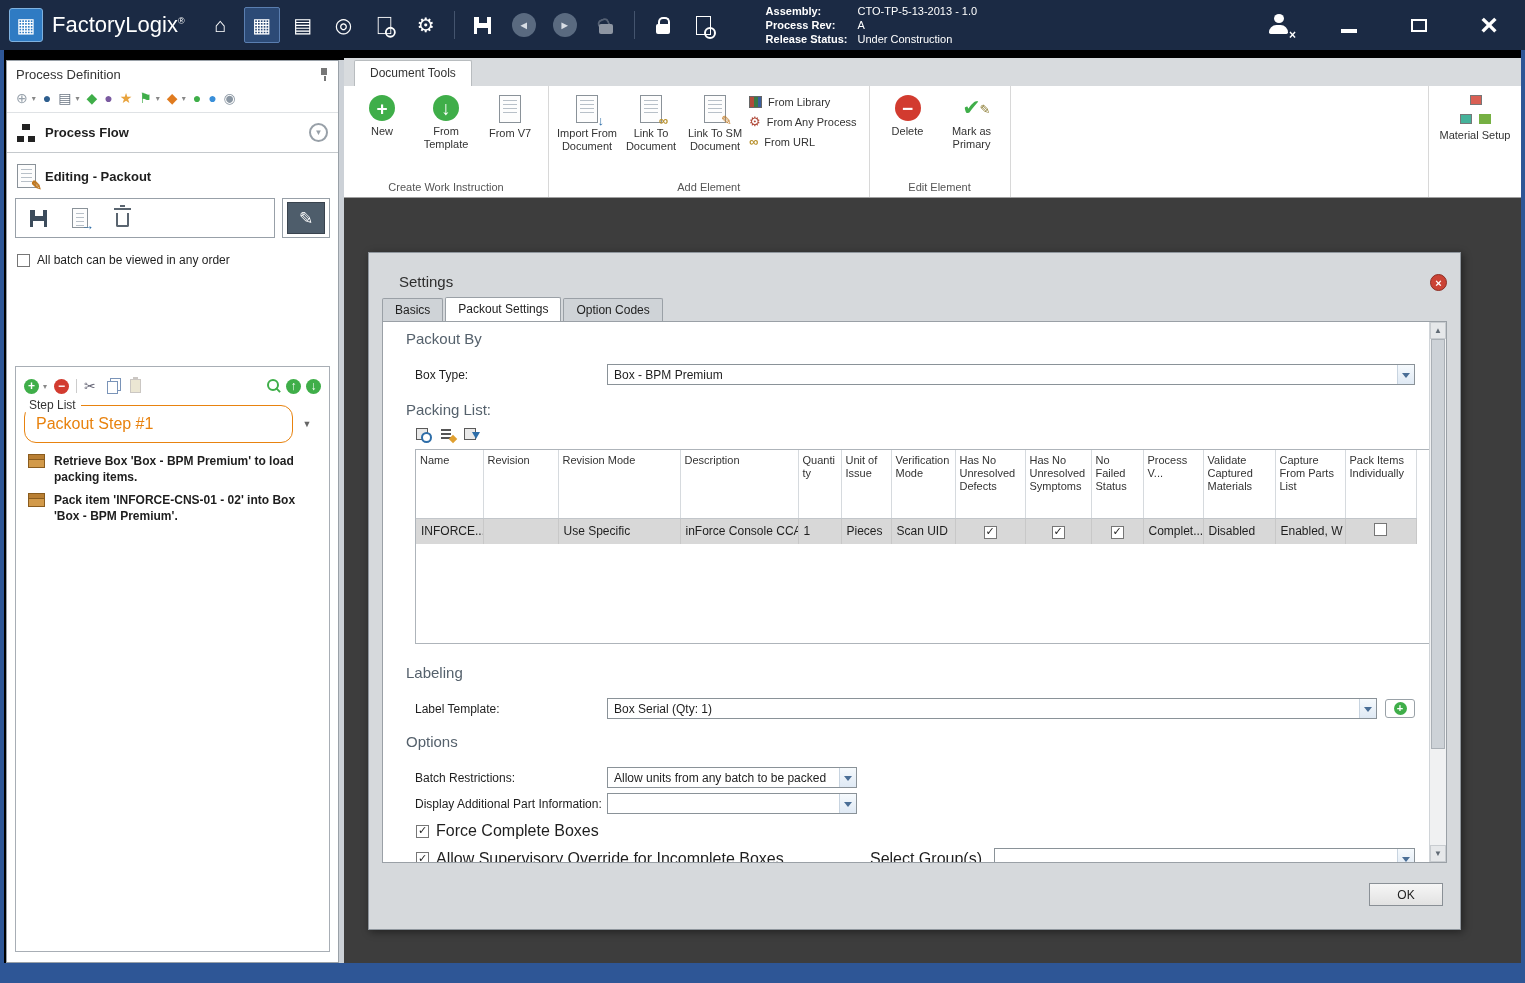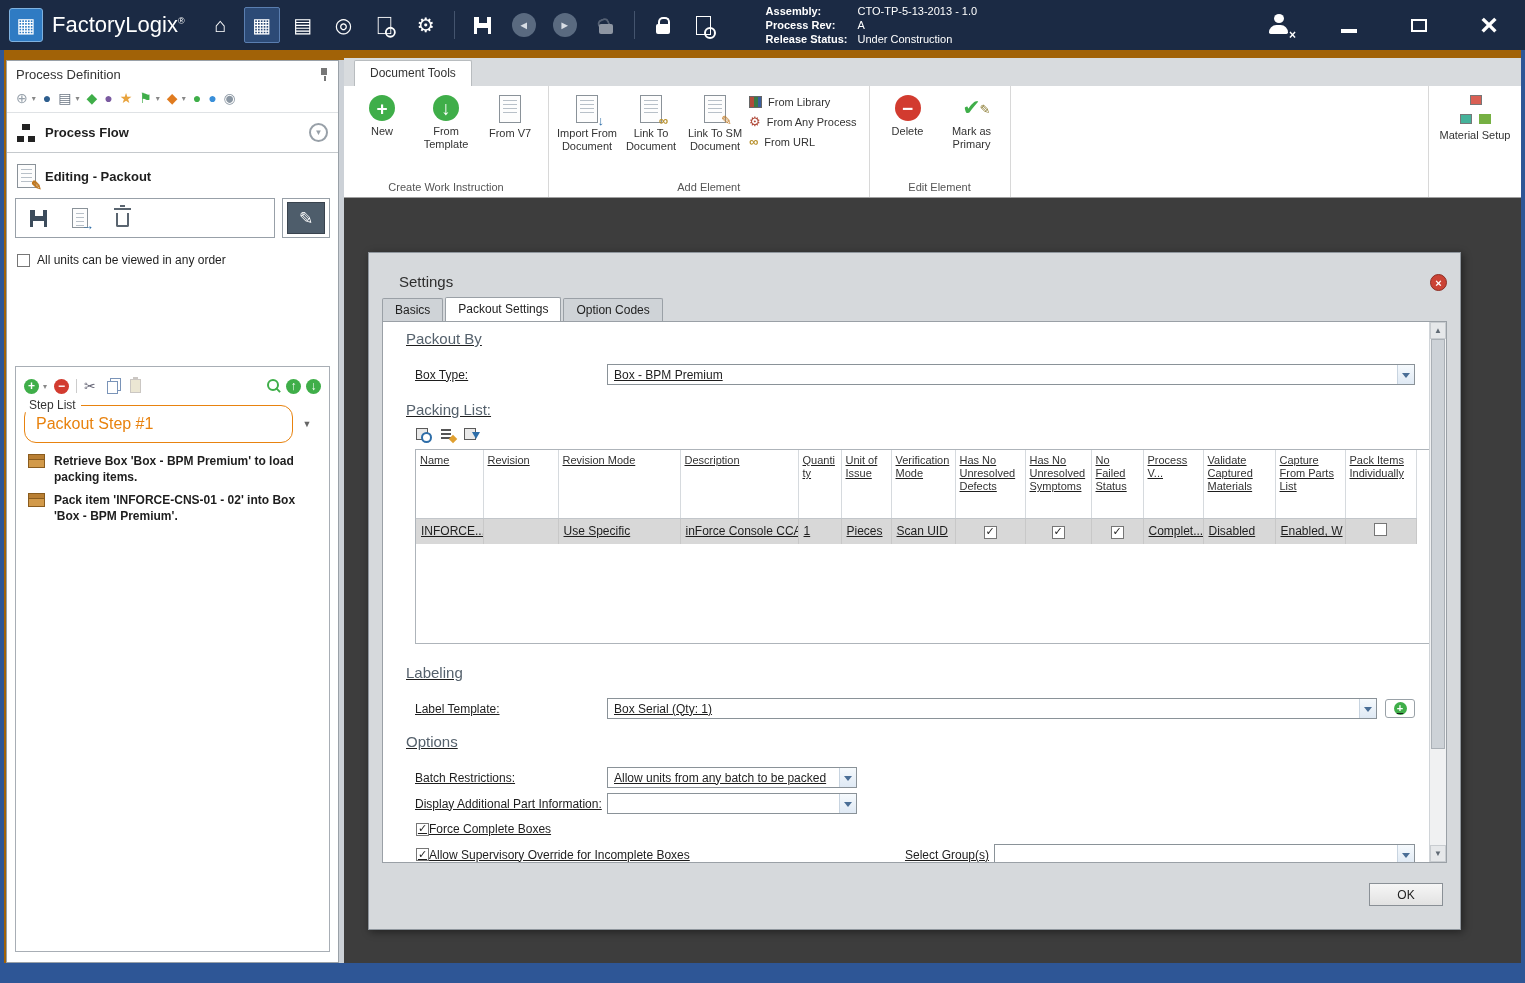--- a/index.html
+++ b/index.html
@@ -30,21 +30,21 @@
   .tb-right { margin-left:auto; display:flex; align-items:center; gap:34px; margin-right:18px; }
   .user-ic { width:24px; height:24px; position:relative; }
   .user-ic::before { content:""; position:absolute; left:7px; top:1px; width:10px; height:9px; border-radius:50%; background:#fff; }
   .user-ic::after { content:""; position:absolute; left:2px; top:12px; width:19px; height:9px; border-radius:9px 9px 2px 2px; background:#fff; }
   .user-x { position:absolute; right:-5px; bottom:-5px; font-size:12px; font-weight:bold; color:#fff; }
   .min-ic { width:16px; height:4px; background:#fff; margin-top:12px; }
   .max-ic { width:16px; height:13px; border:2.5px solid #fff; }
   .close-ic { font-size:30px; line-height:22px; font-weight:bold; }
 
   
-  .workspace { position:absolute; left:4px; right:4px; top:50px; bottom:20px; background:#a16207; }
+  .workspace { position:absolute; left:4px; right:4px; top:50px; bottom:20px; background:#000000; }
 
   
   .sidebar { position:absolute; left:2px; top:10px; width:333px; bottom:0; background:#fff; border:1px solid #9aa1a8; }
   .sb-header { height:26px; display:flex; align-items:center; padding:0 9px; font-size:13px; color:#333; }
   .pin-ic { margin-left:auto; width:10px; height:15px; position:relative; }
   .pin-ic::before { content:""; position:absolute; left:2px; top:1px; width:6px; height:7px; background:#777; }
   .pin-ic::after { content:""; position:absolute; left:4.5px; top:9px; width:2px; height:5px; background:#777; }
   .sb-toolbar { display:flex; align-items:center; gap:7px; padding:3px 9px 6px; border-bottom:1px solid #dfe2e5; font-size:14px; }
   .sbt { cursor:default; }
   .caret-s { font-size:8px; color:#888; margin-left:-3px; }
@@ -118,21 +118,21 @@
   .ms::after { content:""; position:absolute; left:2px; top:19px; width:10px; height:8px; background:#45b29a; border:1px solid #777; box-shadow:19px 0 0 #76b043; }
 
   
   .dialog { position:absolute; left:24px; top:194px; width:1093px; height:678px; background:#d6d9dc; border:1px solid #8f969d; box-shadow:2px 2px 8px rgba(0,0,0,.45); }
   .dlg-title { position:absolute; left:30px; top:20px; font-size:15px; color:#2e2e2e; }
   .dlg-close { position:absolute; right:13px; top:21px; width:17px; height:17px; border-radius:50%; background:#cb4335; color:#fff; font-size:11px; font-weight:bold; display:flex; align-items:center; justify-content:center; border:1px solid #8d2e24; }
   .dlg-tabs { position:absolute; left:13px; top:45px; display:flex; z-index:3; }
   .dlg-tab { padding:4px 12px; font-size:12px; border:1px solid #9aa0a6; border-bottom:none; background:#cfd3d7; margin-right:2px; color:#222; border-radius:2px 2px 0 0; height:23px; }
   .dlg-tab.active { background:#fff; height:24px; margin-top:-1px; }
   .dlg-content { position:absolute; left:13px; right:13px; top:68px; bottom:66px; background:#fff; border:1px solid #9aa0a6; overflow:hidden; }
-  .scrollpane { position:absolute; left:0; top:0; right:17px; bottom:0; overflow:hidden;text-decoration:underline; }
+  .scrollpane { position:absolute; left:0; top:0; right:17px; bottom:0; overflow:hidden; }
   .sec-h { font-size:15px; color:#55616c; margin-left:23px; }
   .frow { display:flex; align-items:center; margin-left:32px; margin-right:14px; font-size:12px; }
   .frow .flabel { flex:0 0 192px; }
   .combo { height:21px; background:#fff; border:1px solid #8a9298; display:flex; align-items:center; font-size:12px; min-width:0; }
   .combo-val { flex:1; padding:0 6px; white-space:nowrap; overflow:hidden; }
   .combo-btn { width:17px; align-self:stretch; border-left:1px solid #c8d4e0; background:linear-gradient(#f6fafd,#dfe9f4); display:flex; align-items:center; justify-content:center; flex:none; }
   .ca { width:0; height:0; border:4px solid transparent; border-top:5px solid #4a6e96; margin-top:5px; }
   .grow { flex:1; }
   .w250 { flex:0 0 250px; }
   .w421 { flex:0 0 421px; }
@@ -143,21 +143,21 @@
   .t-ic.box::before { content:""; position:absolute; left:1px; top:2px; width:10px; height:10px; border:1px solid #5a5a5a; background:#e9e9e9; }
   .t-ic.magov::after { content:""; position:absolute; right:0; bottom:0; width:7px; height:7px; border:2px solid #2d6da8; border-radius:50%; background:#fff; }
   .t-ic.list::before { content:""; position:absolute; left:2px; top:3px; width:10px; height:2px; background:#555; box-shadow:0 4px 0 #555, 0 8px 0 #555; }
   .t-ic.list::after { content:""; position:absolute; right:0; bottom:1px; width:6px; height:6px; background:#e0a030; transform:rotate(45deg); }
   .t-ic.arrowov::after { content:""; position:absolute; right:0; bottom:0; width:0; height:0; border:4px solid transparent; border-top:7px solid #2d6da8; }
   .grid-wrap { width:1174px; margin-left:32px; height:195px; border:1px solid #aeb4ba; overflow:hidden; background:#fff; }
   table.grid { border-collapse:collapse; table-layout:fixed; width:998px; }
   .grid th { font-size:11px; font-weight:normal; color:#333; text-align:left; vertical-align:top; padding:4px 4px; height:68px; border-right:1px solid #d6dade; border-bottom:1px solid #c2c6ca; overflow-wrap:anywhere; line-height:13px; background:#fff; }
   .grid td { font-size:12px; padding:0 5px; height:26px; border-right:1px solid #c8c8c8; background:#d8d8d8; white-space:nowrap; overflow:hidden; }
   .grid td.ctr { text-align:center; }
-  .cbrow { display:flex; align-items:center; margin-left:33px; margin-right:14px; font-size:12px; }
+  .cbrow { display:flex; align-items:center; gap:7px; margin-left:33px; margin-right:14px; font-size:16px; }
   .sg-label { margin-left:auto; margin-right:5px; }
   .vscroll { position:absolute; right:0; top:0; bottom:0; width:17px; background:#f0f1f2; border-left:1px solid #d0d4d8; }
   .vs-btn { position:absolute; left:0; width:16px; height:17px; background:#e6e8ea; border:1px solid #c8ccd0; color:#606a74; font-size:8px; display:flex; align-items:center; justify-content:center; }
   .vs-top { top:0; } .vs-bot { bottom:0; }
   .vs-thumb { position:absolute; left:1px; right:1px; top:17px; height:76%; background:#cdd2d7; border:1px solid #aab0b6; }
   .ok-btn { position:absolute; right:17px; bottom:23px; width:74px; height:23px; background:linear-gradient(#f6f6f6,#e2e2e2); border:1px solid #8a9096; font-size:12px; display:flex; align-items:center; justify-content:center; color:#222; }
   .mt8{margin-top:8px}.mt10{margin-top:17px}.mt16{margin-top:16px}.mt6{margin-top:6px}.mt20{margin-top:20px}.mt14{margin-top:14px}.mt5{margin-top:5px}
 </style>
 </head>
 <body>
@@ -269,21 +269,21 @@
         <span class="act-btn">
             <span class="trash-ic"></span>
           </span>
       </div>
       <div class="edit-box">
         <span class="edit-btn">✎</span>
       </div>
     </div>
     <div class="any-order">
       <span class="cb" data-checked="false"></span>
-      <span>All units can be viewed in any order</span>
+      <span>All batch can be viewed in any order</span>
     </div>
     <div class="step-group">
       <span class="step-group-label">Step List</span>
       <div class="step-toolbar">
         <span class="small-circle green">+</span>
           <span class="caret-s">▾</span>
         <span class="small-circle red">−</span>
         <span class="vsep"></span>
         <span style="color:#667;font-size:14px">✂</span>
         <span class="copy-ic"></span>

